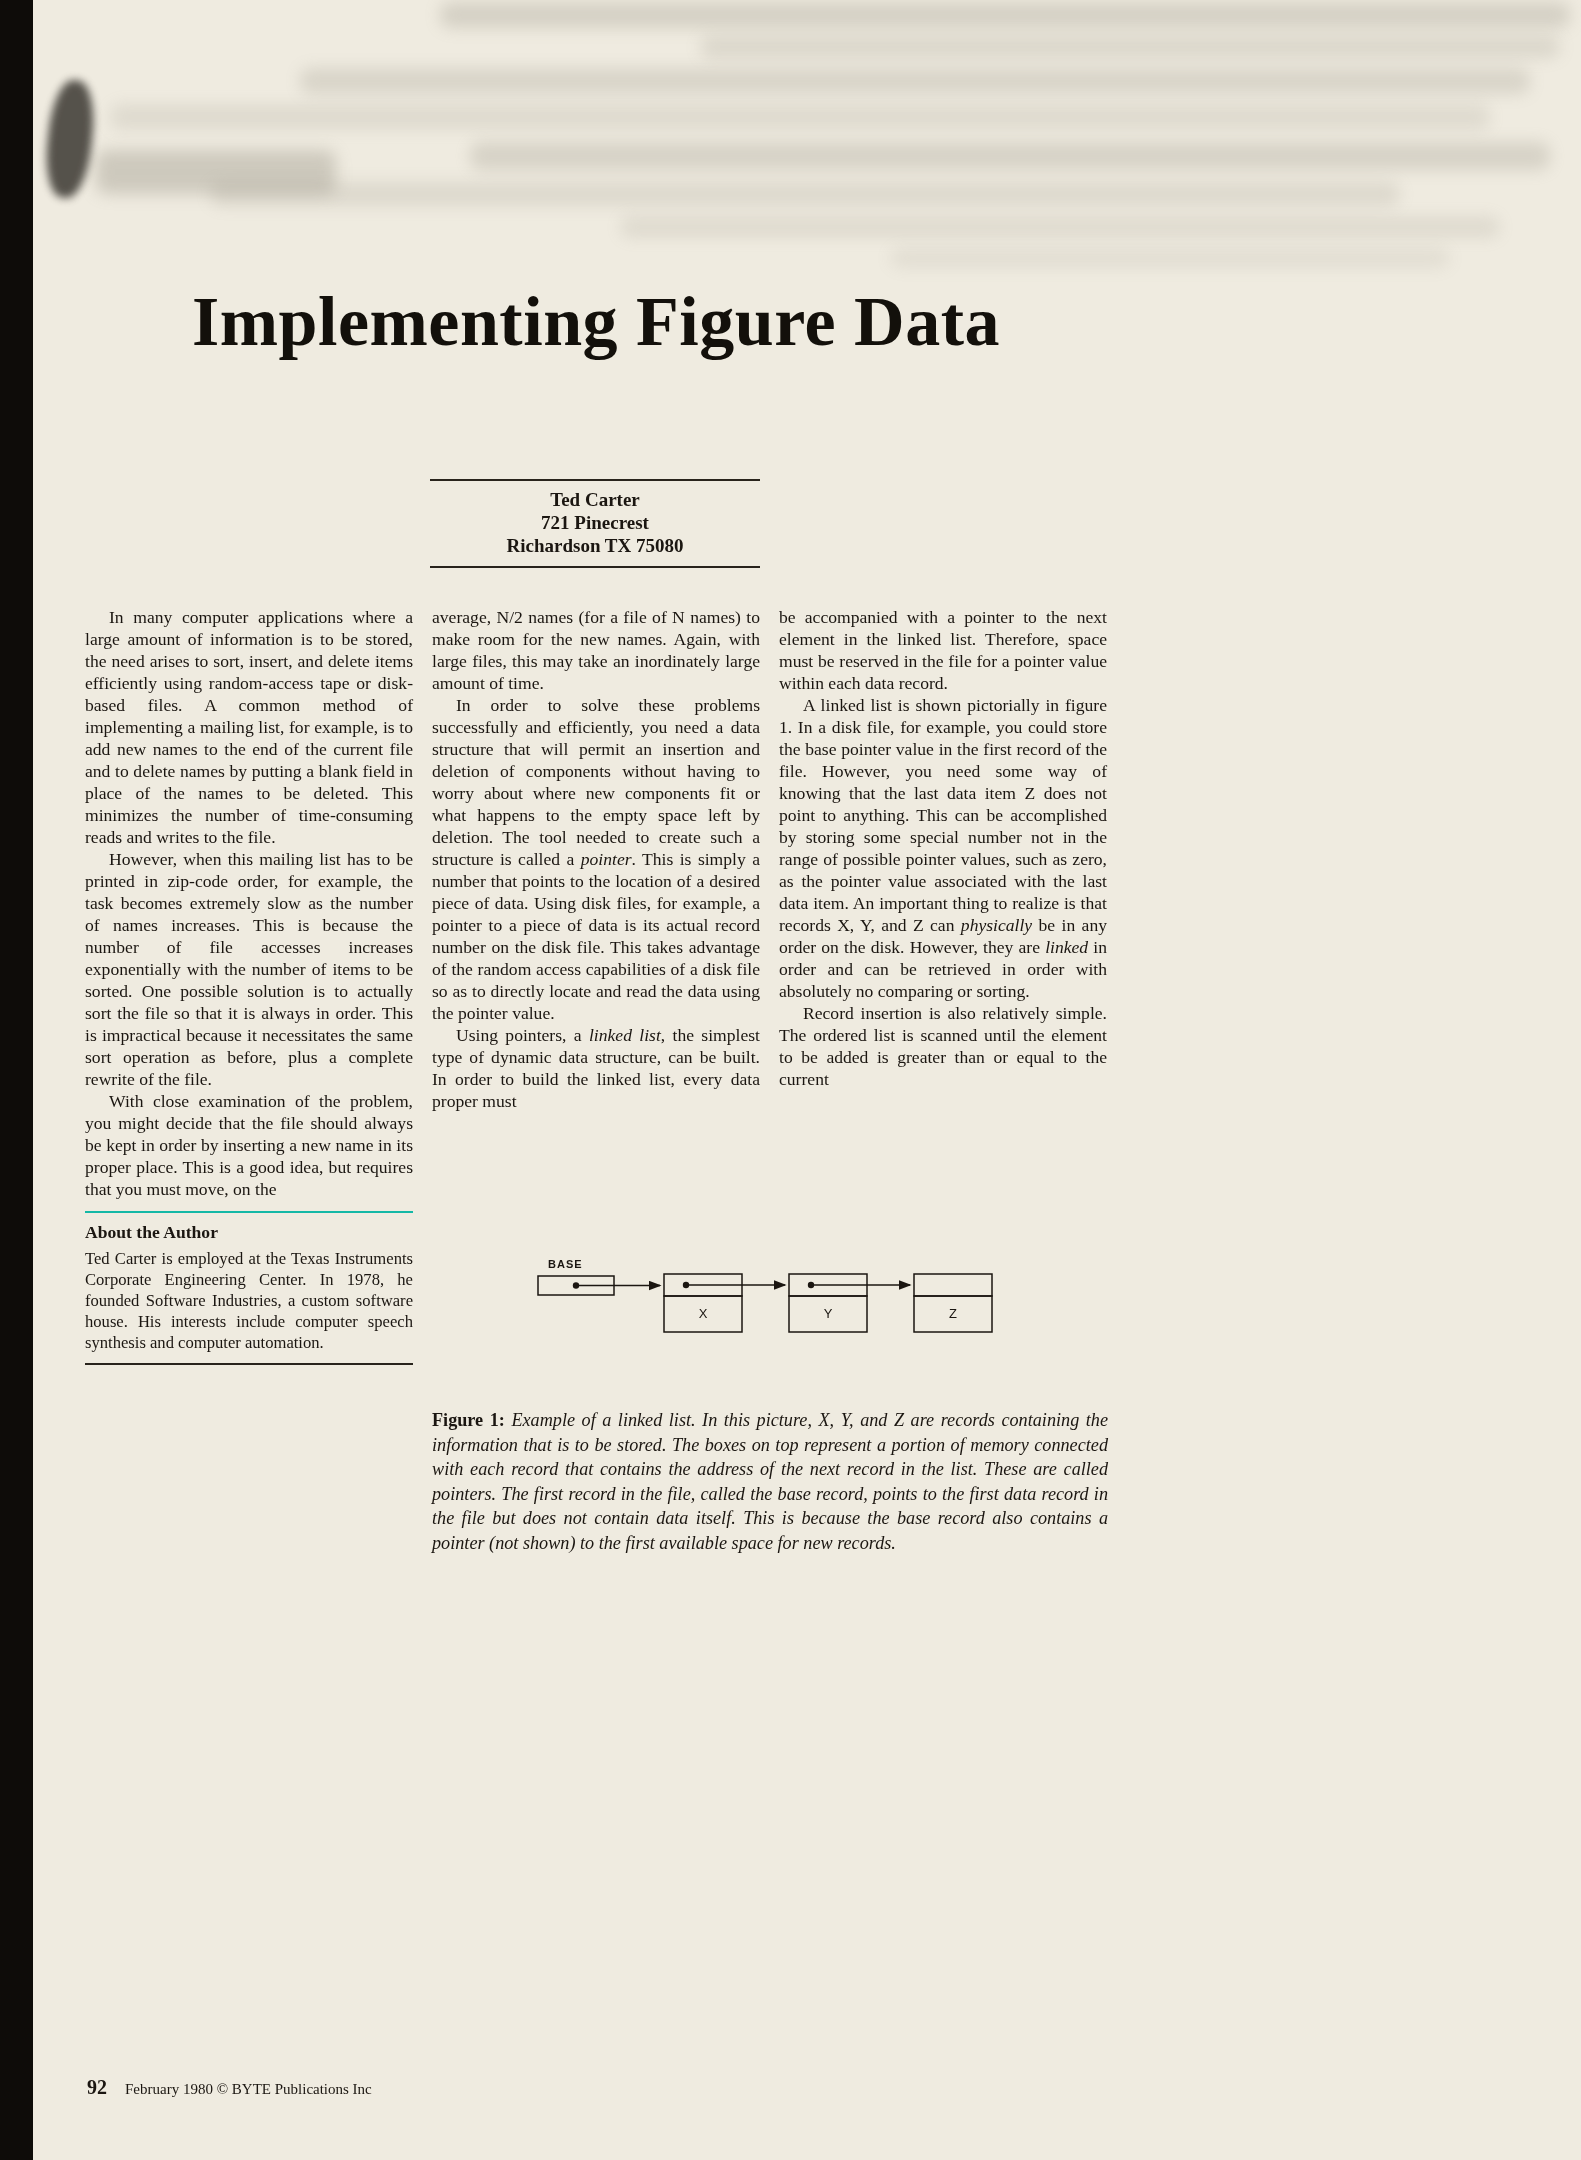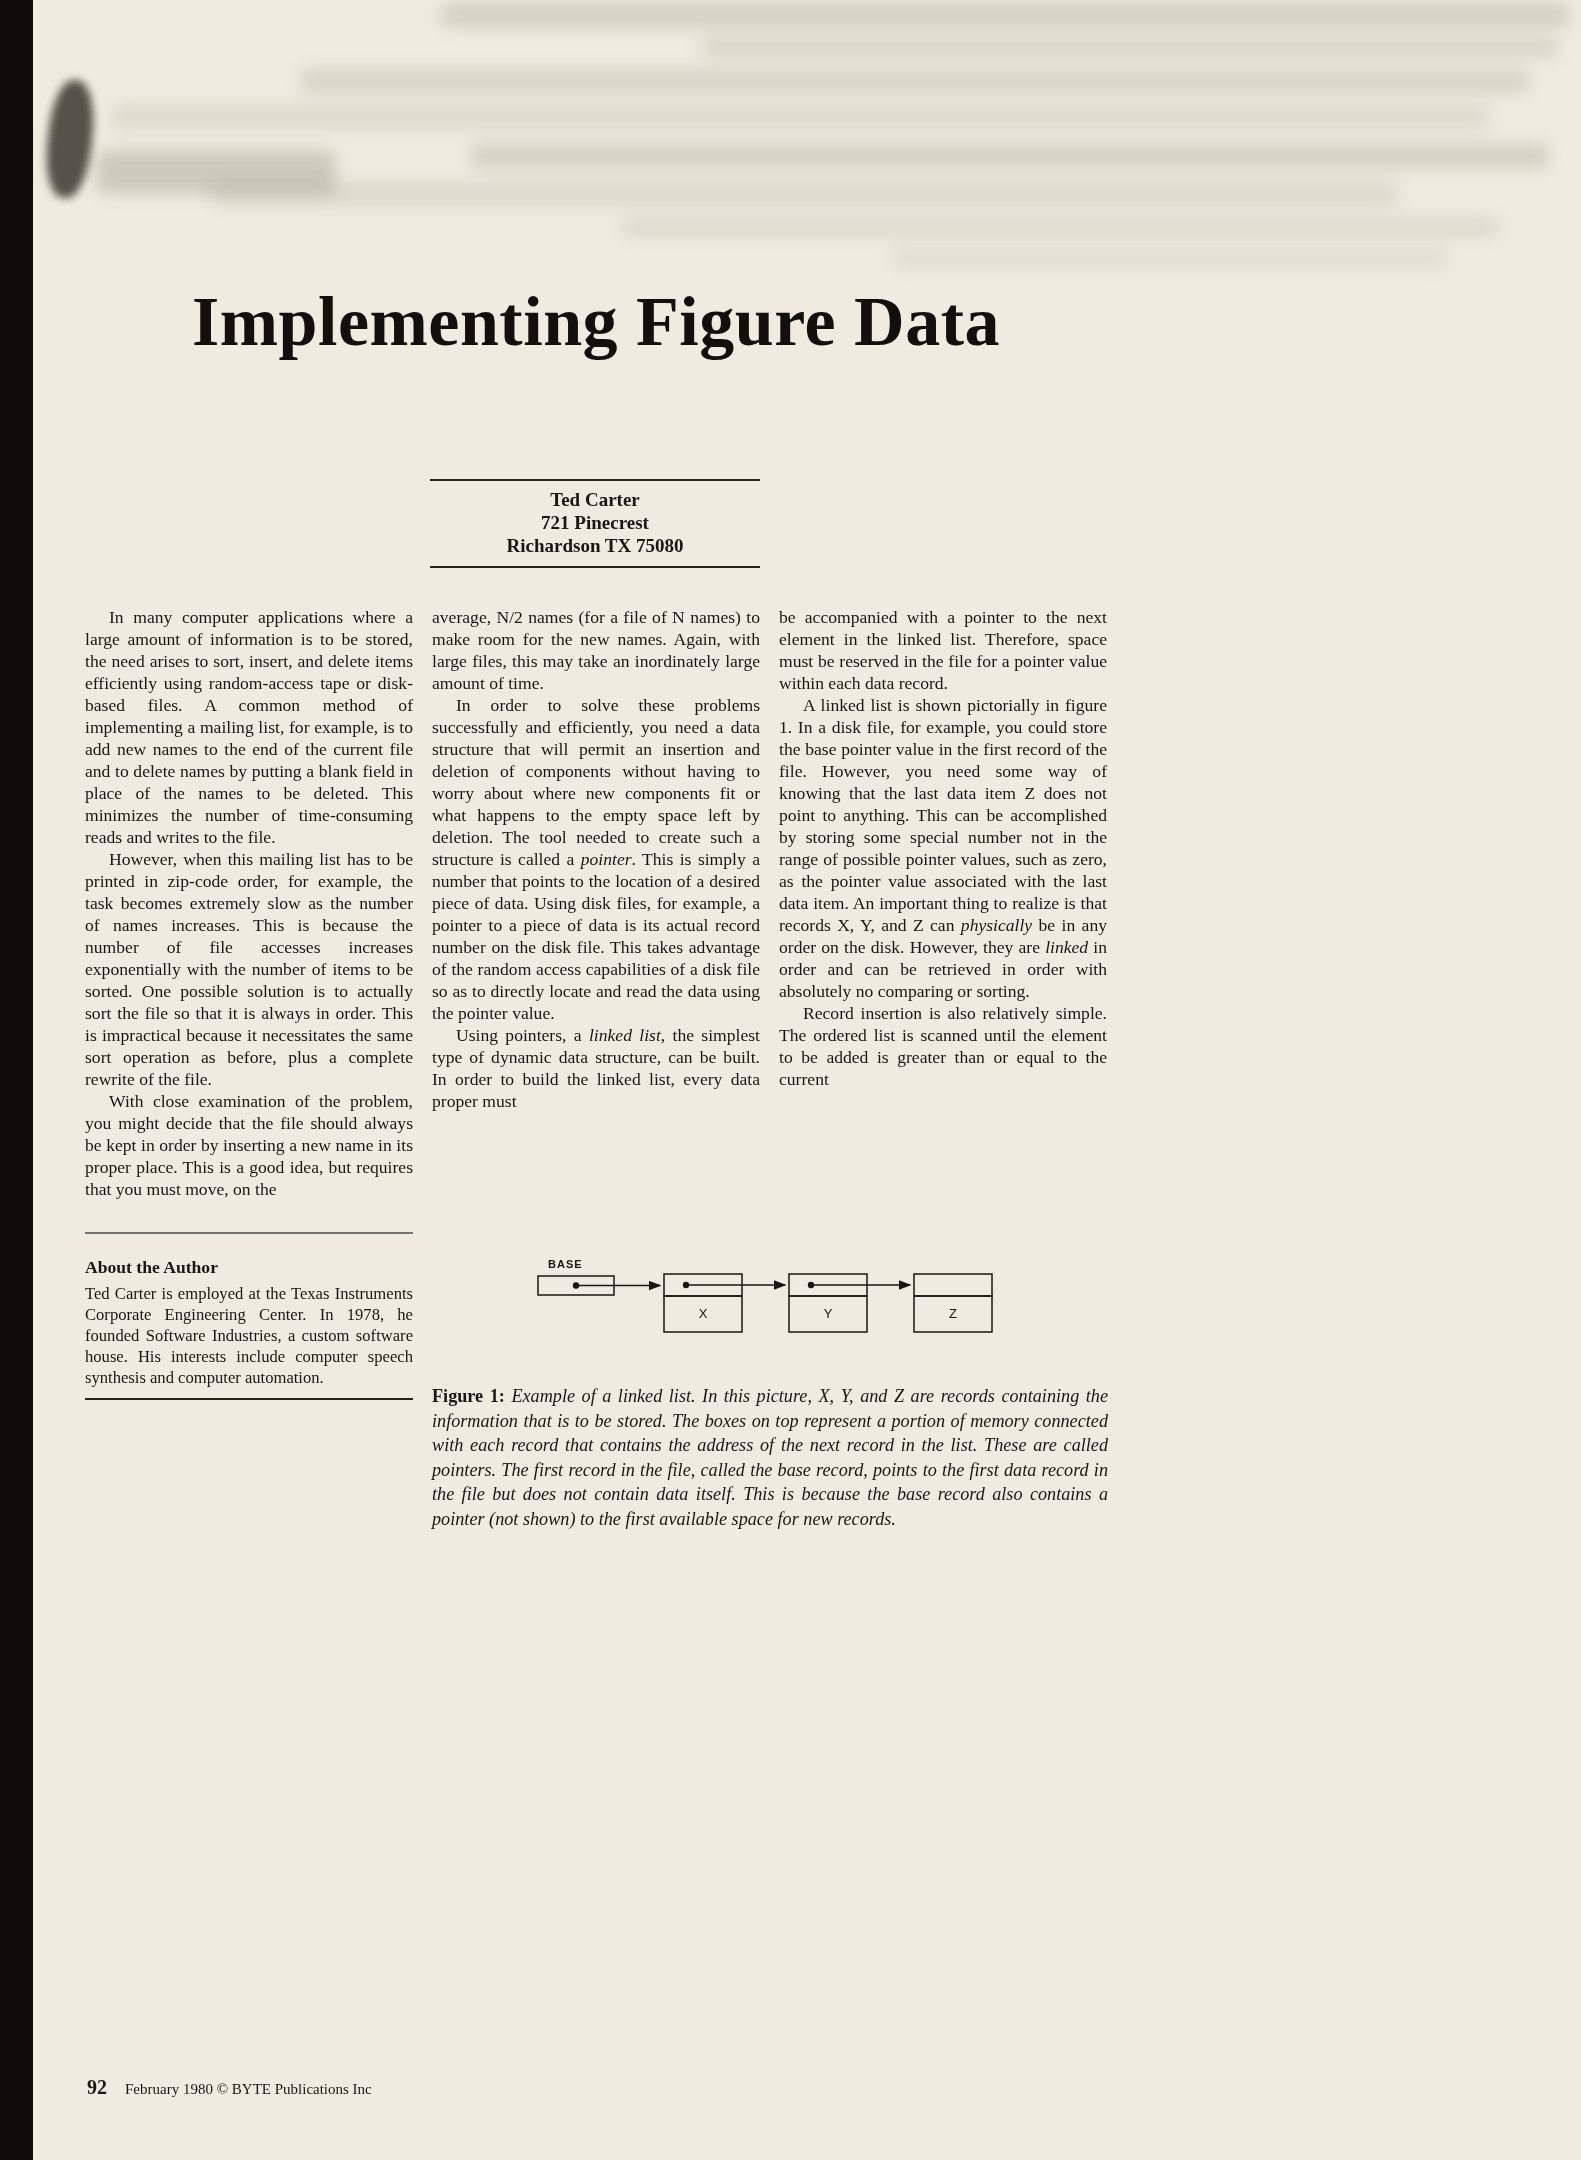--- a/index.html
+++ b/index.html
@@ -45,33 +45,33 @@
   .col1{left:85px;}
   .col2{left:432px;}
   .col3{left:779px;}
   .col p{margin:0;}
   .col p.ind{text-indent:24px;}
   .it{font-style:italic;}
   .bd{font-weight:bold;}
 
   
   .about{
-    margin-top:32px;
-    border-top:2px solid #737373;border-bottom:2px solid #28231c;
-    padding:20px 0 10px;
+    margin-top:11px;
+    border-top:2px solid #14b8a6;border-bottom:2px solid #28231c;
+    padding:6px 0 10px;
   }
   .about h4{margin:2px 0 5px;font-size:17.6px;line-height:22px;}
   .about p{font-size:16.6px;line-height:21px;text-align:justify;}
 
   
   .figure{position:absolute;left:432px;top:1256px;width:676px;}
   .figure svg{display:block;margin-left:104px;}
   .diag-label{font-family:"Liberation Sans","DejaVu Sans",sans-serif;font-size:11px;font-weight:bold;letter-spacing:1px;fill:var(--ink);}
   .diag-rec{font-family:"Liberation Sans","DejaVu Sans",sans-serif;font-size:13px;fill:var(--ink);}
-  .caption{margin-top:32px;font-size:18.2px;line-height:24.6px;text-align:justify;}
+  .caption{margin-top:56px;font-size:18.2px;line-height:24.6px;text-align:justify;}
 
   
   .footer{position:absolute;left:87px;top:2076px;display:flex;align-items:baseline;justify-content:space-between;}
   .footer .pg{font-weight:bold;font-size:20px;}
   .footer .credit{font-size:15px;margin-left:18px;}
 </style>
 </head>
 <body>
 
 <div class="page">

